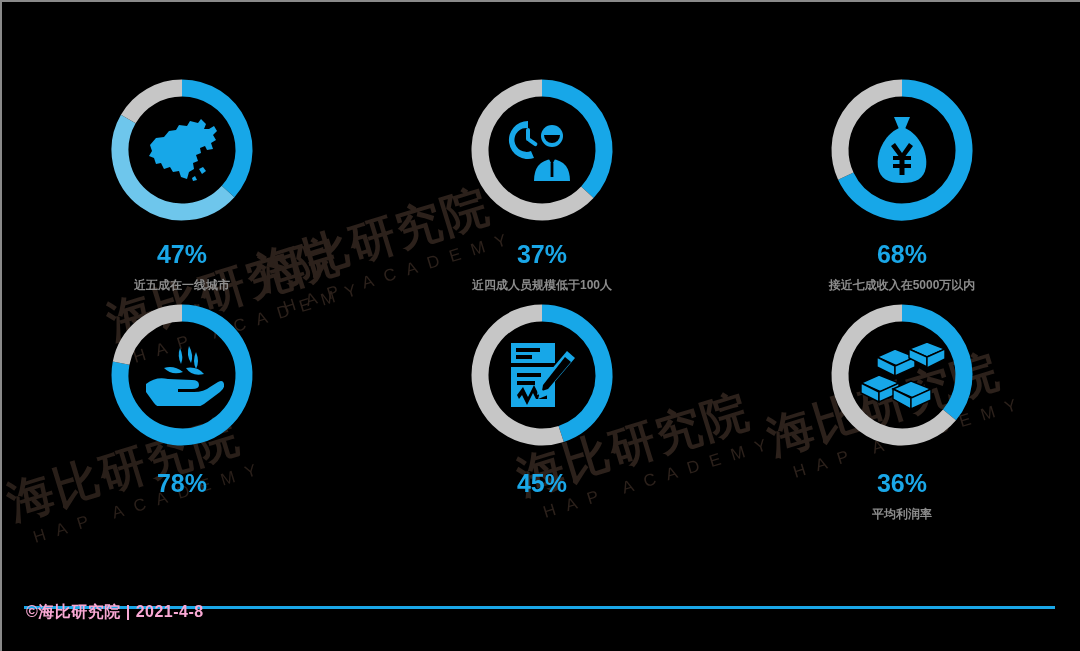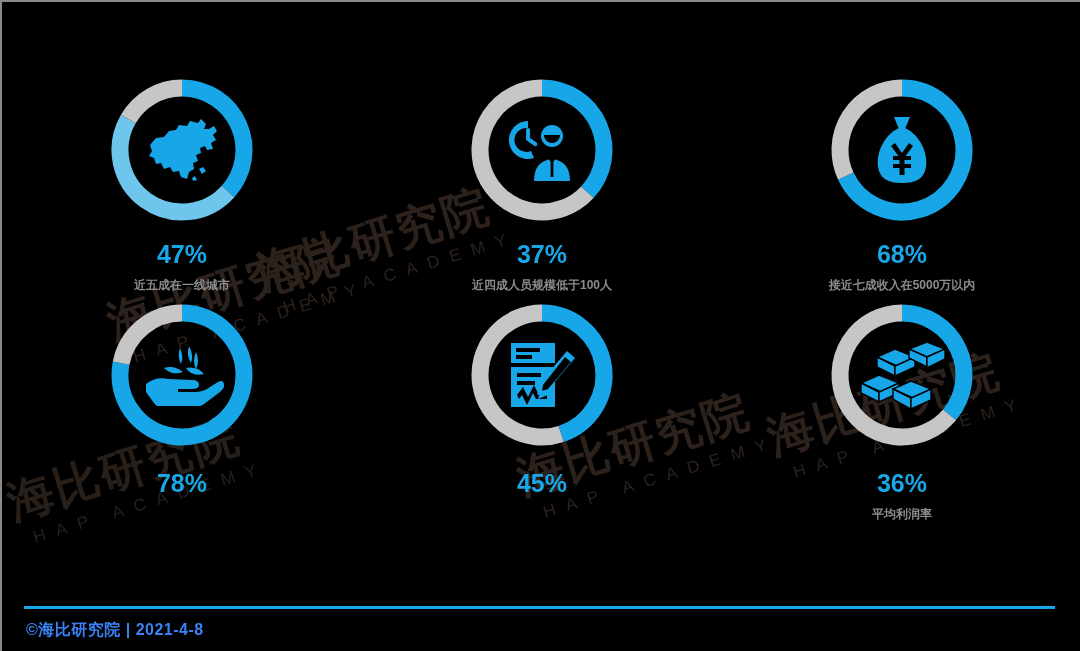--- a/index.html
+++ b/index.html
@@ -108,24 +108,24 @@
     position: absolute;
     left: 22px;
     top: 604px;
     width: 1031px;
     height: 3px;
     background: #1aa7e8;
   }
   .footer-text {
     position: absolute;
     left: 24px;
-    top: 618px;
+    top: 600px;
     font-size: 16px;
     font-weight: 700;
-    color: #3b82f6;
+    color: #f9a8d4;
     letter-spacing: 0.5px;
     white-space: nowrap;
   }
 </style>
 </head>
 <body>
 
 <div id="page">
 
   <div class="wm wm-e">

